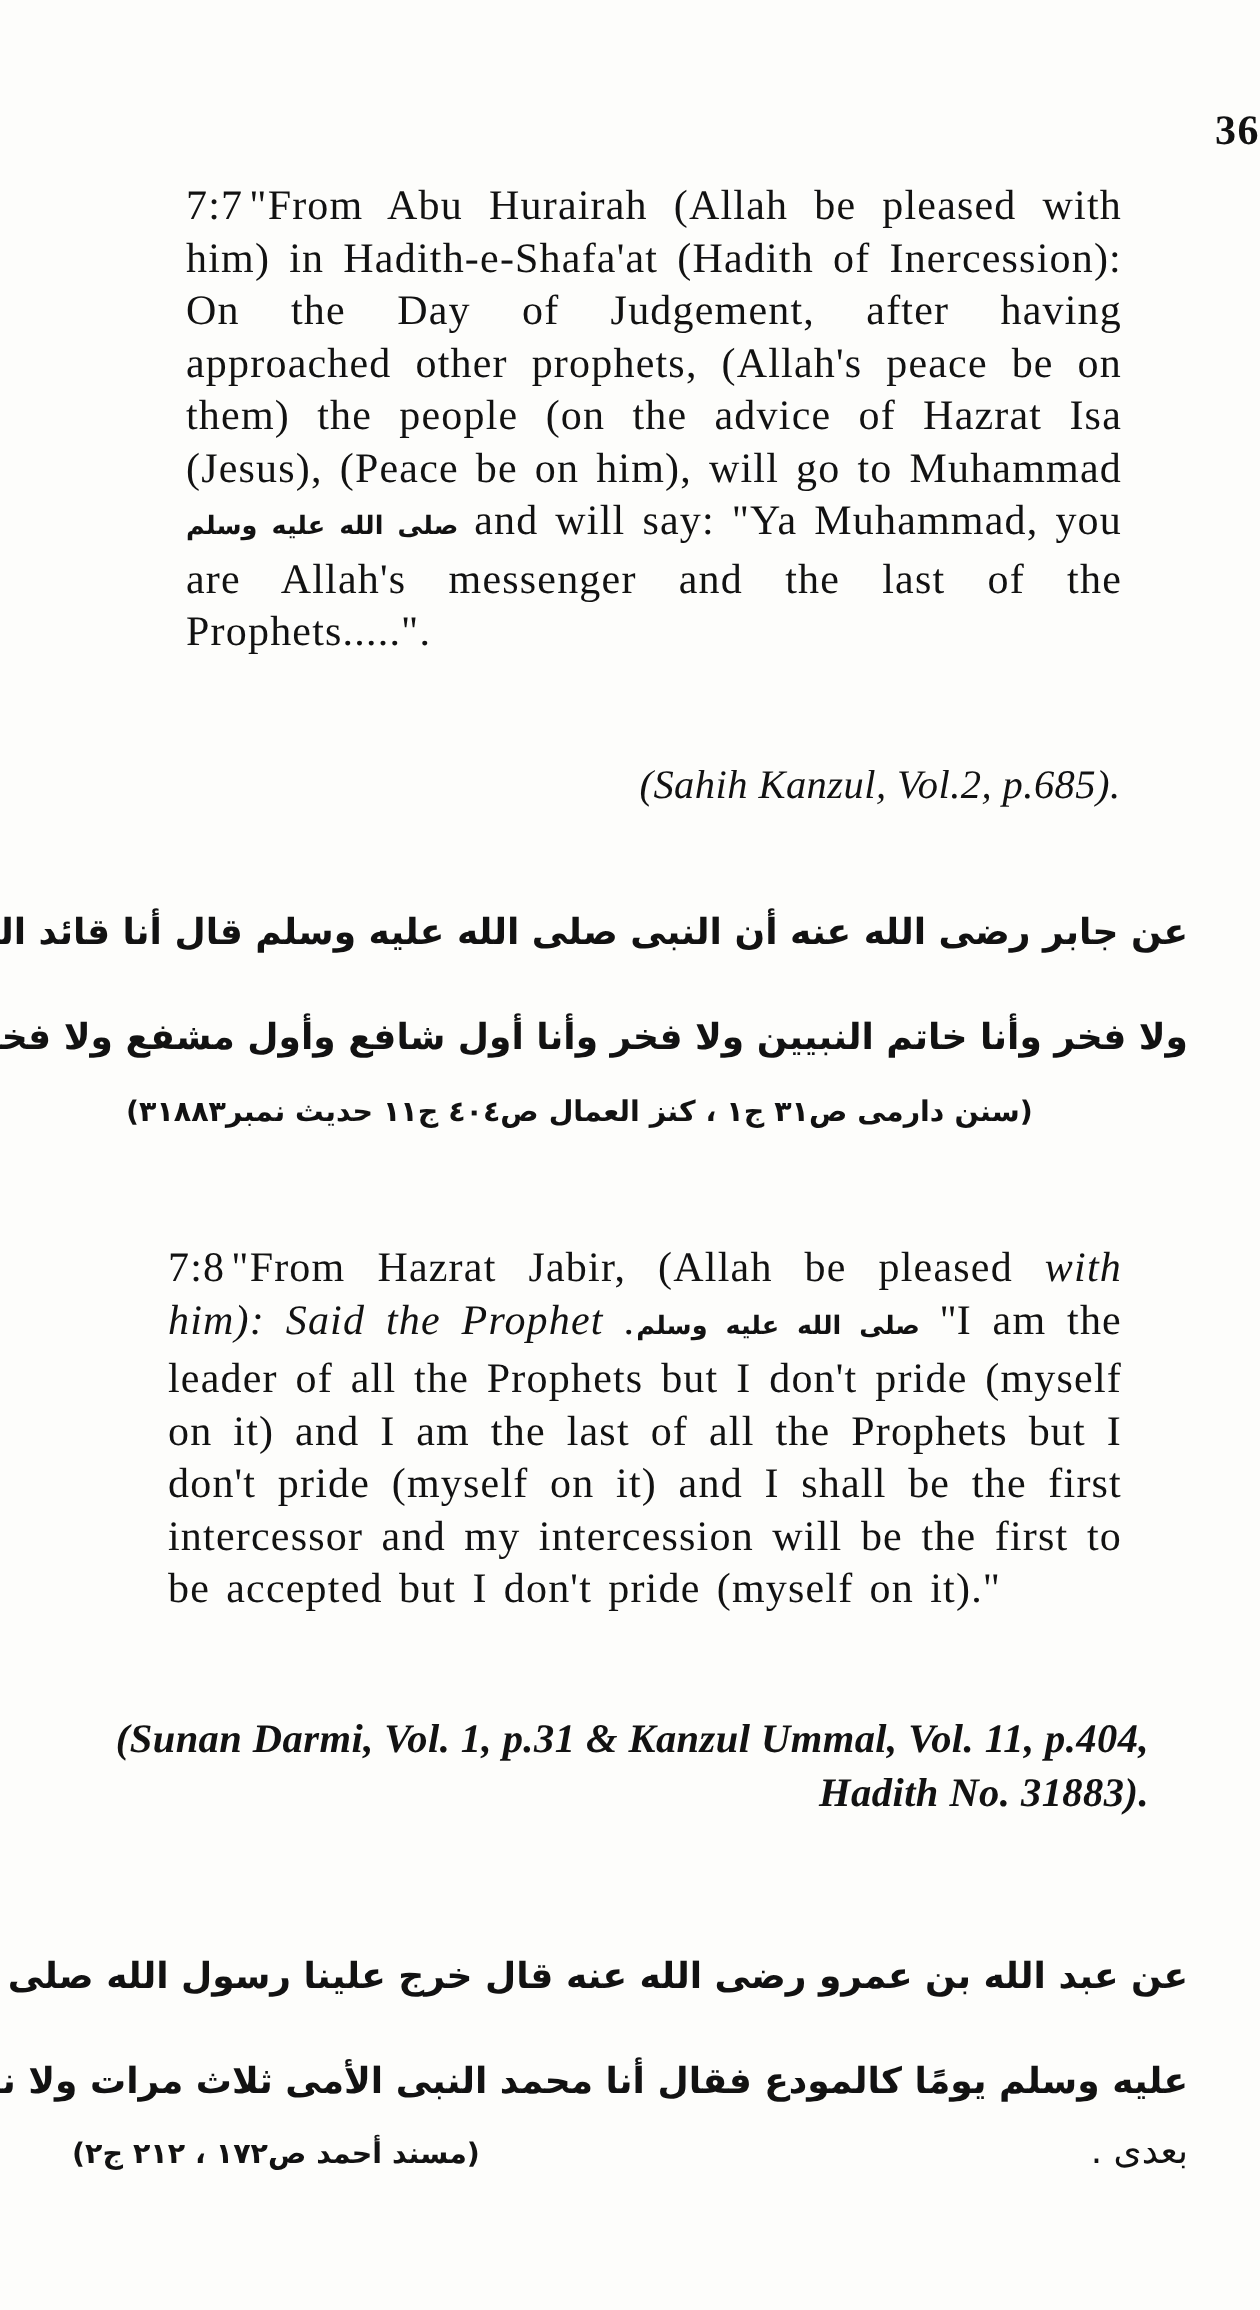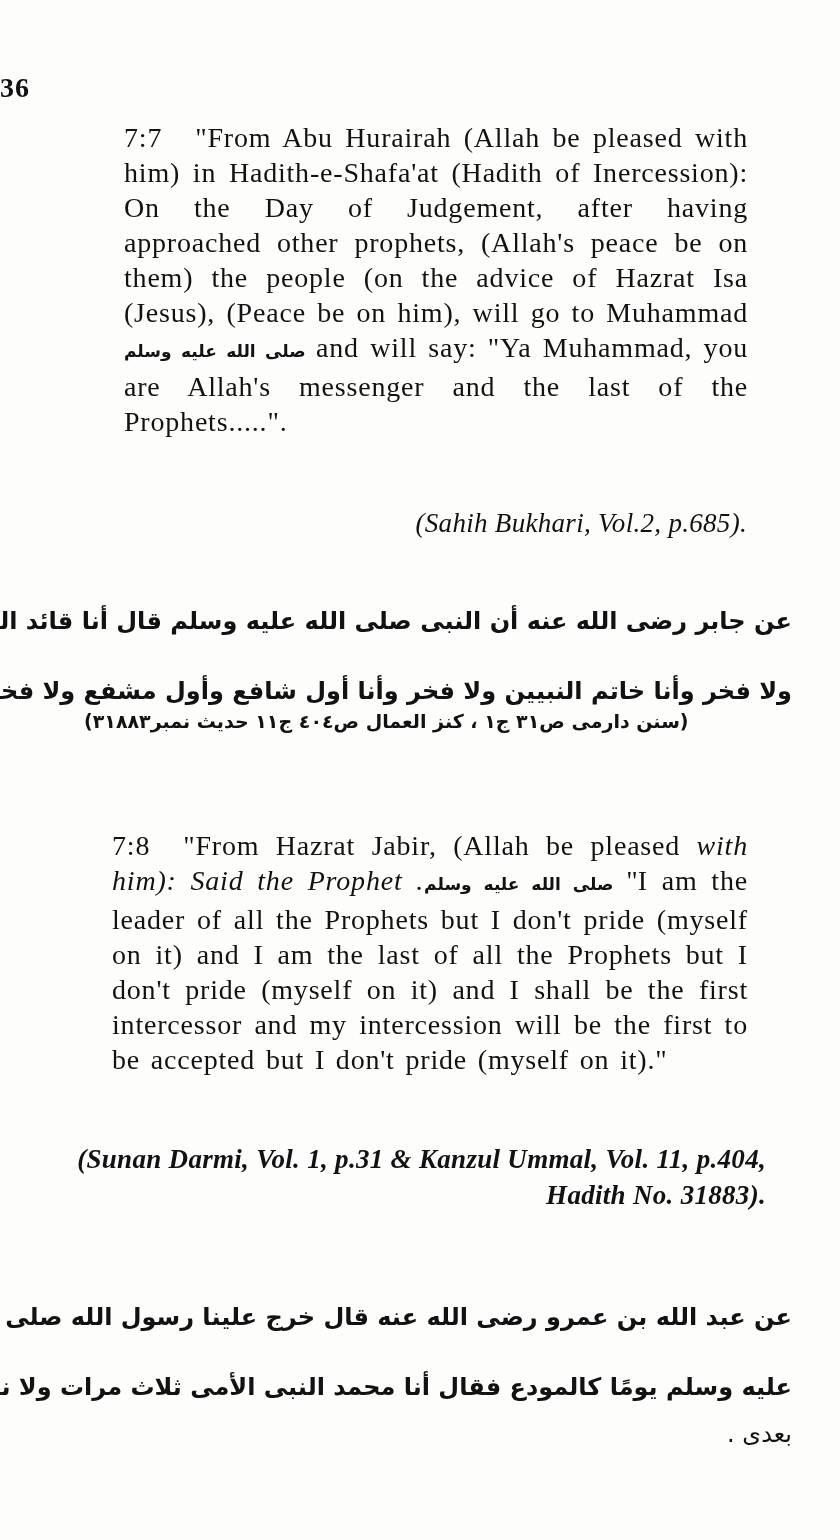--- a/index.html
+++ b/index.html
@@ -13,38 +13,38 @@
     background: #fdfdfb;
     font-family: "Liberation Serif", serif;
     color: #121212;
     overflow: hidden;
   }
   .page-number {
     position: absolute;
     top: 72px;
     left: 0;
     width: 100%;
-    text-align: left;
+    text-align: right;
     font-size: 28px;
     font-weight: bold;
     letter-spacing: 1px;
   }
   .en-para {
     position: absolute;
     font-size: 28px;
     line-height: 35px;
     text-align: justify;
     letter-spacing: 0.8px;
     word-spacing: 3px;
   }
   .para-77 { top: 120px; left: 124px; width: 624px; }
   .para-78 { top: 828px; left: 112px; width: 636px; }
   .hadith-num {
     display: inline-block;
-    margin-right: 33px;
+    margin-right: 4px;
   }
   .seg-italic { font-style: italic; }
   .inline-ar {
     font-family: "DejaVu Sans", sans-serif;
     font-weight: bold;
     font-size: 17px;
     direction: rtl;
     unicode-bidi: isolate;
   }
   .citation {
@@ -74,21 +74,21 @@
   }
   .ar-ref {
     font-family: "DejaVu Sans", sans-serif;
     direction: rtl;
     font-weight: bold;
     font-size: 19px;
     white-space: nowrap;
   }
   .ar-ref-1 {
     position: absolute;
-    top: 710px;
+    top: 730px;
     left: 84px;
   }
   .ar-bottom-row {
     position: absolute;
     top: 1420px;
     left: 48px;
     width: 744px;
     direction: rtl;
     display: flex;
     justify-content: space-between;
@@ -101,33 +101,34 @@
     direction: rtl;
   }
 </style>
 </head>
 <body>
 
 <div class="page-number">36</div>
 
 <div class="en-para para-77"><span class="hadith-num">7:7</span><span>"From Abu Hurairah (Allah be pleased with him) in Hadith-e-Shafa'at (Hadith of Inercession): On the Day of Judgement, after having approached other prophets, (Allah's peace be on them) the people (on the advice of Hazrat Isa (Jesus), (Peace be on him), will go to Muhammad </span><span class="inline-ar">صلى الله عليه وسلم</span><span> and will say: "Ya Muhammad, you are Allah's messenger and the last of the Prophets.....".</span></div>
 
-<div class="citation citation-1">(Sahih Bukhari, Vol.2, p.685).</div>
+<div class="citation citation-1">(Sahih Kanzul, Vol.2, p.685).</div>
 
 <div class="ar-block ar-block-1">
   <div class="ar-line">عن جابر رضى الله عنه أن النبى صلى الله عليه وسلم قال أنا قائد المرسلين</div>
   <div class="ar-line">ولا فخر وأنا خاتم النبيين ولا فخر وأنا أول شافع وأول مشفع ولا فخر .</div>
 </div>
 
 <div class="ar-ref ar-ref-1">(سنن دارمى ص٣١ ج١ ، كنز العمال ص٤٠٤ ج١١ حديث نمبر٣١٨٨٣)</div>
 
 <div class="en-para para-78"><span class="hadith-num">7:8</span><span>"From Hazrat Jabir, (Allah be pleased </span><span class="seg-italic">with him): Said the Prophet .</span><span class="inline-ar">صلى الله عليه وسلم</span><span> "I am the leader of all the Prophets but I don't pride (myself on it) and I am the last of all the Prophets but I don't pride (myself on it) and I shall be the first intercessor and my intercession will be the first to be accepted but I don't pride (myself on it)."</span></div>
 
 <div class="citation citation-2">(Sunan Darmi, Vol. 1, p.31 &amp; Kanzul Ummal, Vol. 11, p.404, Hadith No. 31883).</div>
 
 <div class="ar-block ar-block-2">
   <div class="ar-line">عن عبد الله بن عمرو رضى الله عنه قال خرج علينا رسول الله صلى الله</div>
   <div class="ar-line">عليه وسلم يومًا كالمودع فقال أنا محمد النبى الأمى ثلاث مرات ولا نبى</div>
 </div>
 
 <div class="ar-bottom-row">
   <span class="ar-cont">بعدى .</span>
+  <span class="ar-ref">(مسند أحمد ص١٧٢ ، ٢١٢ ج٢)</span>
 </div>
 
 </body></html>

